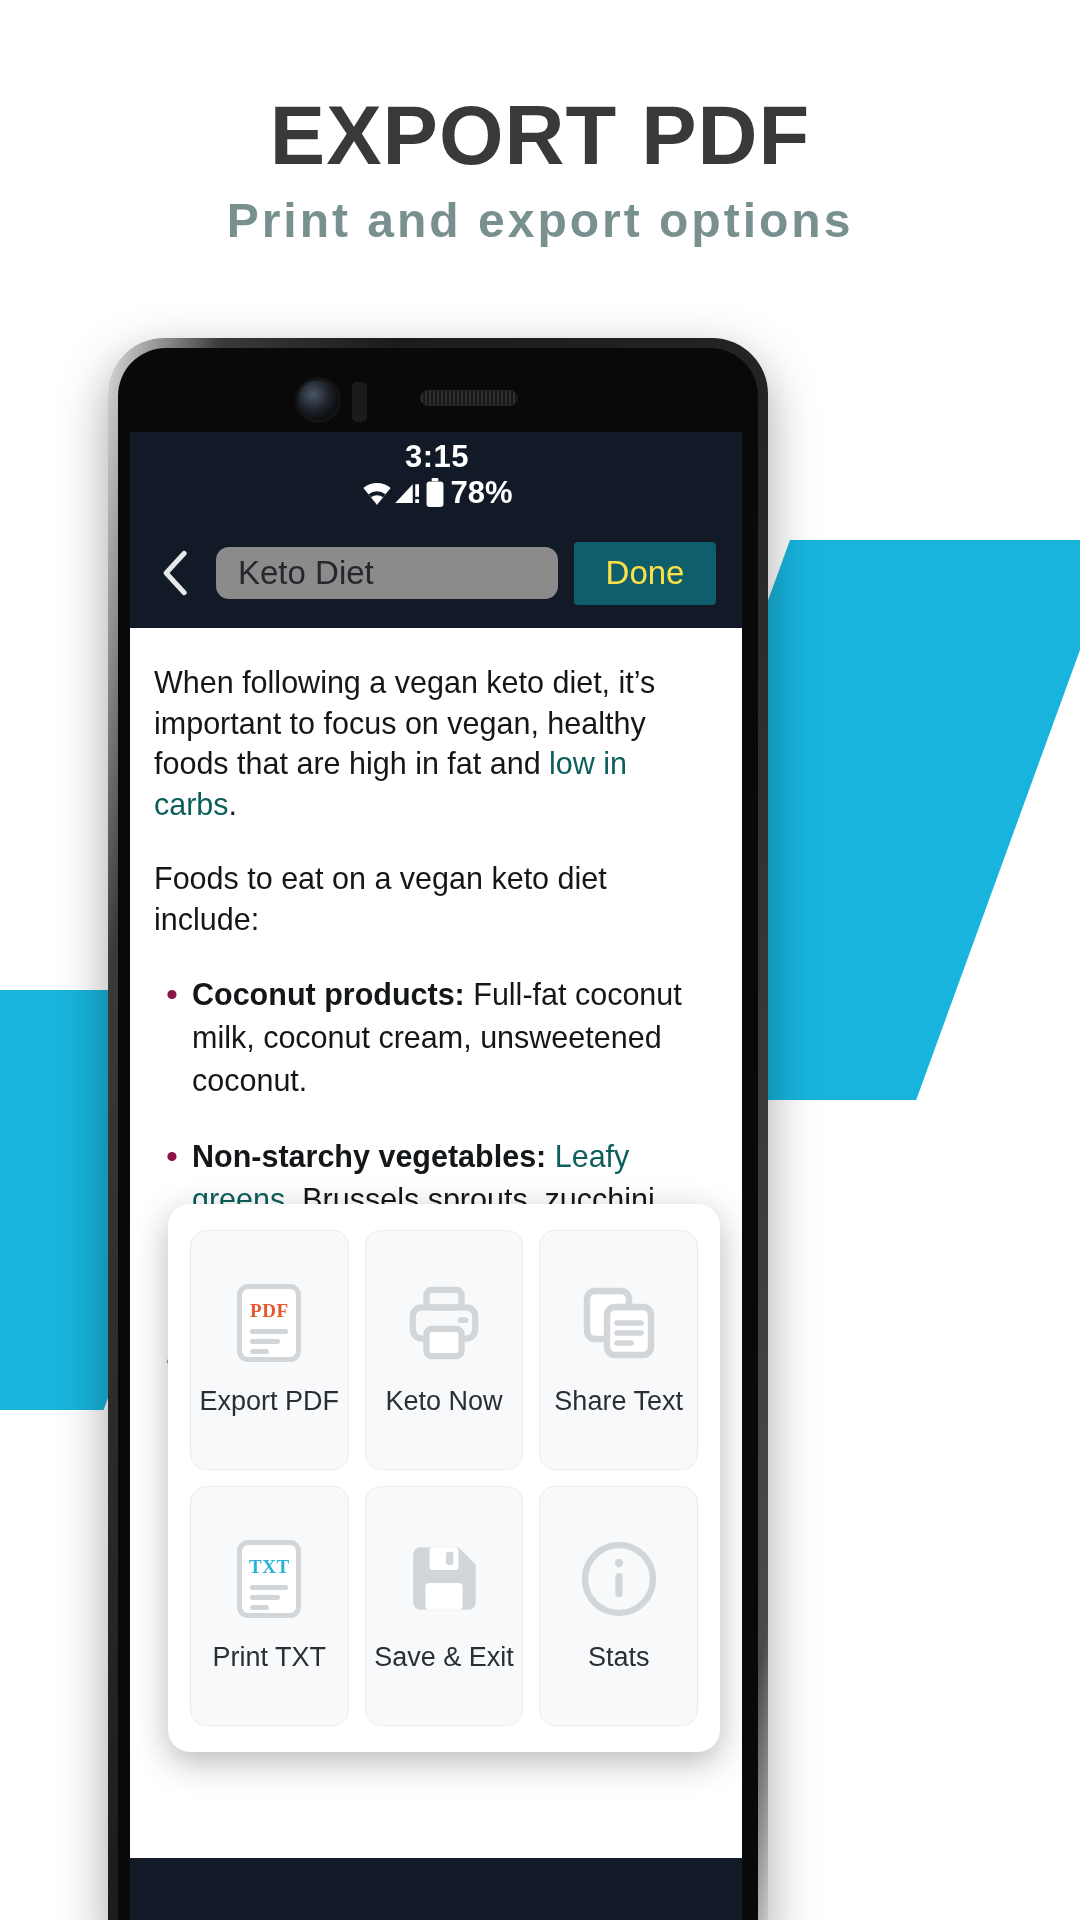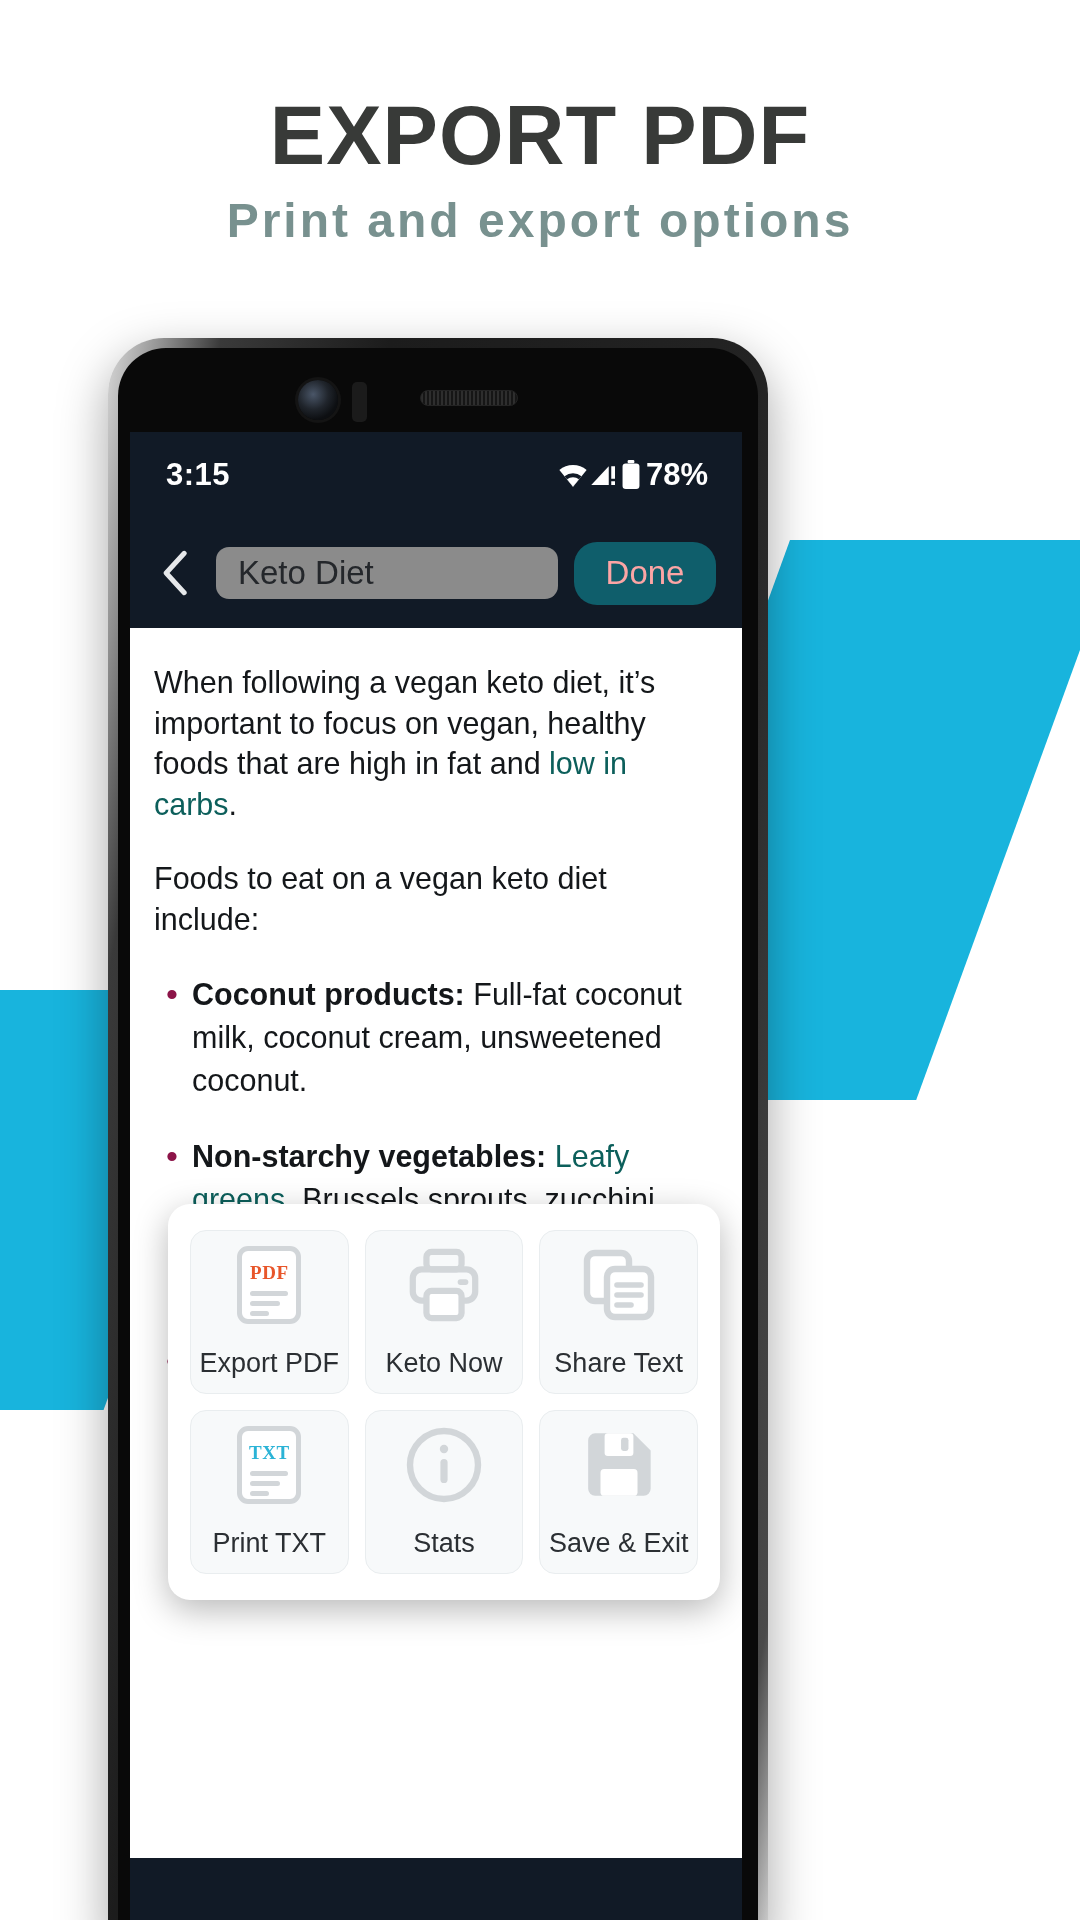--- a/index.html
+++ b/index.html
@@ -91,23 +91,24 @@
   .screen{
     width:612px; height:auto;
     position:absolute; left:12px; top:84px; right:12px; bottom:0;
     background:#111a26;
     overflow:hidden;
   }
 
   .statusbar{
     height:86px;
     background:#111a26;
-    display:flex; align-items:center; justify-content:space-between;
+    display:flex; align-items:center; justify-content:center;
     padding:0 34px 0 36px;
     color:#ffffff;
+    flex-direction:column;
   }
   .clock{ font-size:31px; font-weight:bold; letter-spacing:.5px;}
   .status-icons{ display:flex; align-items:center; gap:1px;}
   .battery-pct{ font-size:31px; font-weight:bold; margin-left:4px;}
 
   .toolbar{
     height:110px;
     background:#111a26;
     display:flex; align-items:center;
     padding:0 26px 0 22px;
@@ -126,24 +127,24 @@
     display:flex; align-items:center;
     padding:0 22px;
     font-size:33px;
     color:#24272b;
   }
   .done-btn{
     flex:0 0 auto;
     height:63px;
     min-width:142px;
     background:#0f5e6b;
-    border-radius:23px;
+    border-radius:4px;
     display:flex; align-items:center; justify-content:center;
     font-size:33px;
-    color:#fca5a5;
+    color:#fde047;
   }
 
   
   .article{
     position:relative;
     background:#ffffff;
     padding:34px 24px 40px 24px;
     min-height:1230px;
     font-size:30.5px;
     line-height:1.33;
@@ -177,21 +178,21 @@
     display:grid;
     grid-template-columns:repeat(3,1fr);
     gap:16px;
     box-shadow:0 10px 34px rgba(0,0,0,.28);
     z-index:10;
   }
   .tile{
     background:#f7f9fa;
     border:1px solid #e9edef;
     border-radius:16px;
-    height:164px;
+    height:240px;
     display:flex; flex-direction:column;
     align-items:center; justify-content:center;
     gap:18px;
   }
   .tile-label{
     font-size:27px;
     color:#2b2f33;
   }
   .icon-wrap{ height:86px; display:flex; align-items:center; justify-content:center;}
 
@@ -343,38 +344,38 @@
                     <i></i>
                     <i></i>
                   </div>
               </div>
             </div>
             <div class="tile-label">Print TXT</div>
           </div>
 
           <div class="tile">
             <div class="icon-wrap">
-              <svg width="80" height="80" viewBox="0 0 40 40">
-                <circle cx="20" cy="20" r="17" fill="none" stroke="#d2d6d9" stroke-width="3.2"></circle>
-                <circle cx="20" cy="12" r="2.1" fill="#d2d6d9"></circle>
-                <rect x="18.2" y="17" width="3.6" height="12" rx="1.8" fill="#d2d6d9"></rect>
-              </svg>
-            </div>
-            <div class="tile-label">Stats</div>
-          </div>
-
-          <div class="tile">
-            <div class="icon-wrap">
               <svg width="74" height="74" viewBox="0 0 36 36">
                 <path d="M3 6 A3.4 3.4 0 0 1 6.4 2.6 H25 L33.4 11 V29.6 A3.4 3.4 0 0 1 30 33 H6.4 A3.4 3.4 0 0 1 3 29.6 Z" fill="#d2d6d9"></path>
                 <rect x="11" y="2.6" width="14" height="11" rx="1.6" fill="#ffffff"></rect>
                 <rect x="19" y="4.8" width="3.6" height="6.4" rx="1.2" fill="#d2d6d9"></rect>
                 <rect x="9" y="20" width="18" height="13" rx="1.8" fill="#ffffff"></rect>
               </svg>
             </div>
             <div class="tile-label">Save &amp; Exit</div>
           </div>
 
+          <div class="tile">
+            <div class="icon-wrap">
+              <svg width="80" height="80" viewBox="0 0 40 40">
+                <circle cx="20" cy="20" r="17" fill="none" stroke="#d2d6d9" stroke-width="3.2"></circle>
+                <circle cx="20" cy="12" r="2.1" fill="#d2d6d9"></circle>
+                <rect x="18.2" y="17" width="3.6" height="12" rx="1.8" fill="#d2d6d9"></rect>
+              </svg>
+            </div>
+            <div class="tile-label">Stats</div>
+          </div>
+
         </div>
       </div>
     </div>
   </div>
 </div>
 
 </body></html>

